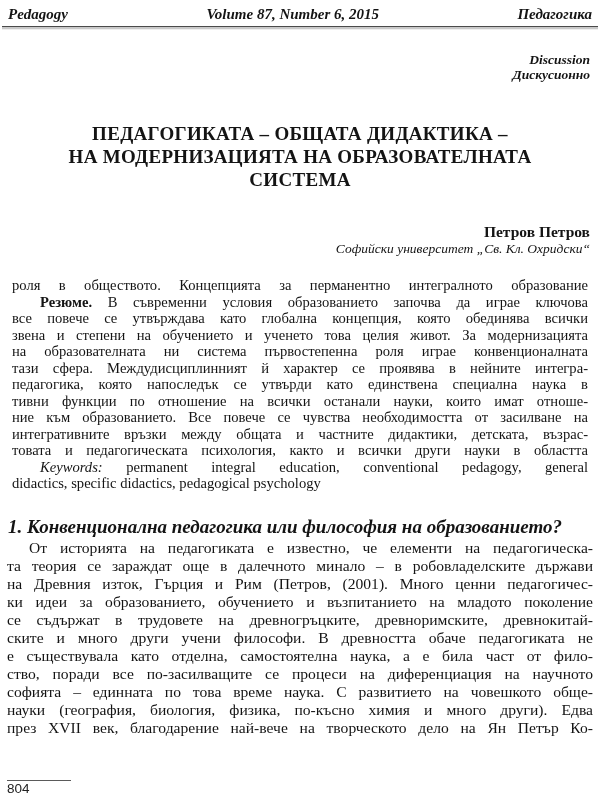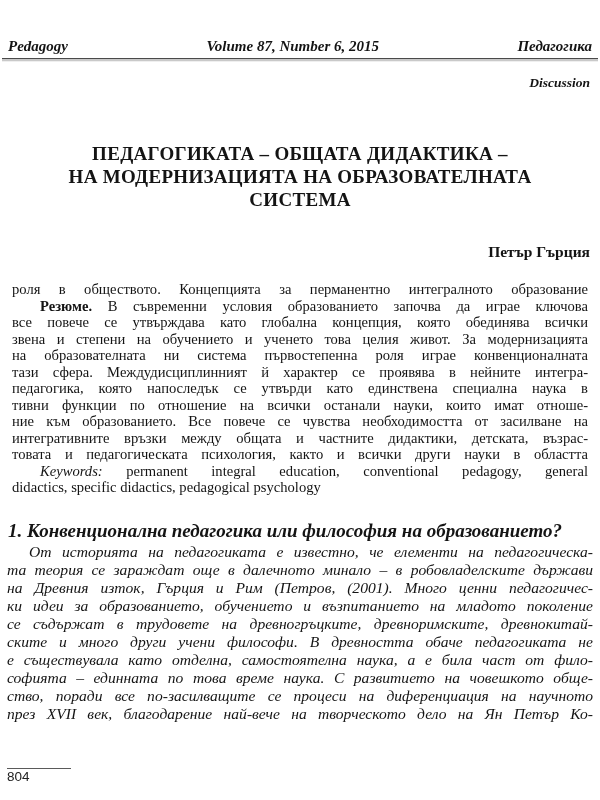--- a/index.html
+++ b/index.html
@@ -17,41 +17,40 @@
   
   .running-head {
     display: flex;
     justify-content: space-between;
     align-items: center;
     padding: 5px 8px 3px 8px;
     font-style: italic;
     font-weight: 600;
     font-size: 15px;
     line-height: 18px;
-    margin-top: 32px;
   }
   .head-rule {
     margin: 0 2px;
     height: 4px;
     border-top: 1px solid #4a4a4a;
     background: #c9c9c9;
     border-bottom: 1px solid #efefef;
   }
   
   .rubric {
-    margin: 13px 10px 0 0;
+    margin: 22px 10px 0 0;
     text-align: right;
     font-style: italic;
     font-weight: 600;
     font-size: 13.5px;
     line-height: 15px;
   }
   
   .article-title {
-    margin: 52px 12px 0 12px;
+    margin: 40px 12px 0 12px;
     text-align: center;
     font-weight: bold;
     font-size: 19px;
     line-height: 23px;
     letter-spacing: 0.3px;
   }
   
   .byline { margin: 32px 10px 0 0; text-align: right; }
   .author-name { font-weight: bold; font-size: 15.5px; line-height: 18px; }
   .affiliation { font-style: italic; font-size: 13.5px; line-height: 16px; }
@@ -72,25 +71,24 @@
     font-weight: bold;
     font-size: 19px;
     line-height: 18px;
     font-style: italic;
   }
   
   .body-block {
     margin: 3px 7px 0 7px;
     font-size: 15.6px;
     line-height: 18px;
-    font-style: italic;
   }
   .body-block .indent { text-indent: 22px; }
   
-  .footer { position: absolute; left: 7px; bottom: 15px; }
+  .footer { position: absolute; left: 7px; bottom: 3px; }
   .footer-rule { width: 64px; border-top: 1px solid #5a5a5a; }
   .page-number {
     font-family: "Liberation Sans", "DejaVu Sans", sans-serif;
     font-size: 13.5px;
     line-height: 16px;
     color: #222;
   }
 </style>
 </head>
 <body>
@@ -99,30 +97,32 @@
 
   <div class="running-head">
     <span>Pedagogy</span>
     <span>Volume 87, Number 6, 2015</span>
     <span>Педагогика</span>
   </div>
   <div class="head-rule"></div>
 
   <div class="rubric">
     <div>Discussion</div>
+    <div>Дискусионно</div>
   </div>
 
   <h1 class="article-title">
     <div>ПЕДАГОГИКАТА – ОБЩАТА ДИДАКТИКА –</div>
     <div>НА МОДЕРНИЗАЦИЯТА НА ОБРАЗОВАТЕЛНАТА</div>
     <div>СИСТЕМА</div>
   </h1>
 
   <div class="byline">
-    <div class="author-name">Петър Гърция</div>
+    <div class="author-name">Петров Петров</div>
+    <div class="affiliation">Софийски университет „Св. Кл. Охридски“</div>
   </div>
 
   <div class="abstract-block">
     <div class="jline">роля в обществото. Концепцията за перманентно интегралното образование</div>
     <div class="jline indent"><span class="run-in-label">Резюме.</span> <span>В съвременни условия образованието започва да играе ключова</span></div>
     <div class="jline">все повече се утвърждава като глобална концепция, която обединява всички</div>
     <div class="jline">звена и степени на обучението и ученето това целия живот. За модернизацията</div>
     <div class="jline">на образователната ни система първостепенна роля играе конвенционалната</div>
     <div class="jline">тази сфера. Междудисциплинният й характер се проявява в нейните интегра-</div>
     <div class="jline">педагогика, която напоследък се утвърди като единствена специална наука в</div>
@@ -137,22 +137,23 @@
   <div class="section-heading">1. Конвенционална педагогика или философия на образованието?</div>
 
   <div class="body-block">
     <div class="jline indent">От историята на педагогиката е известно, че елементи на педагогическа-</div>
     <div class="jline">та теория се зараждат още в далечното минало – в робовладелските държави</div>
     <div class="jline">на Древния изток, Гърция и Рим (Петров, (2001). Много ценни педагогичес-</div>
     <div class="jline">ки идеи за образованието, обучението и възпитанието на младото поколение</div>
     <div class="jline">се съдържат в трудовете на древногръцките, древноримските, древнокитай-</div>
     <div class="jline">ските и много други учени философи. В древността обаче педагогиката не</div>
     <div class="jline">е съществувала като отделна, самостоятелна наука, а е била част от фило-</div>
+    <div class="jline">ство, поради все по-засилващите се процеси на диференциация на научното</div>
     <div class="jline">софията – единната по това време наука. С развитието на човешкото обще-</div>
-    <div class="jline">ство, поради все по-засилващите се процеси на диференциация на научното</div>
+    <div class="jline">науки (география, биология, физика, по-късно химия и много други). Едва</div>
     <div class="jline">през XVII век, благодарение най-вече на творческото дело на Ян Петър Ко-</div>
   </div>
 
   <div class="footer">
     <div class="footer-rule"></div>
     <div class="page-number">804</div>
   </div>
 
 </div>
 

